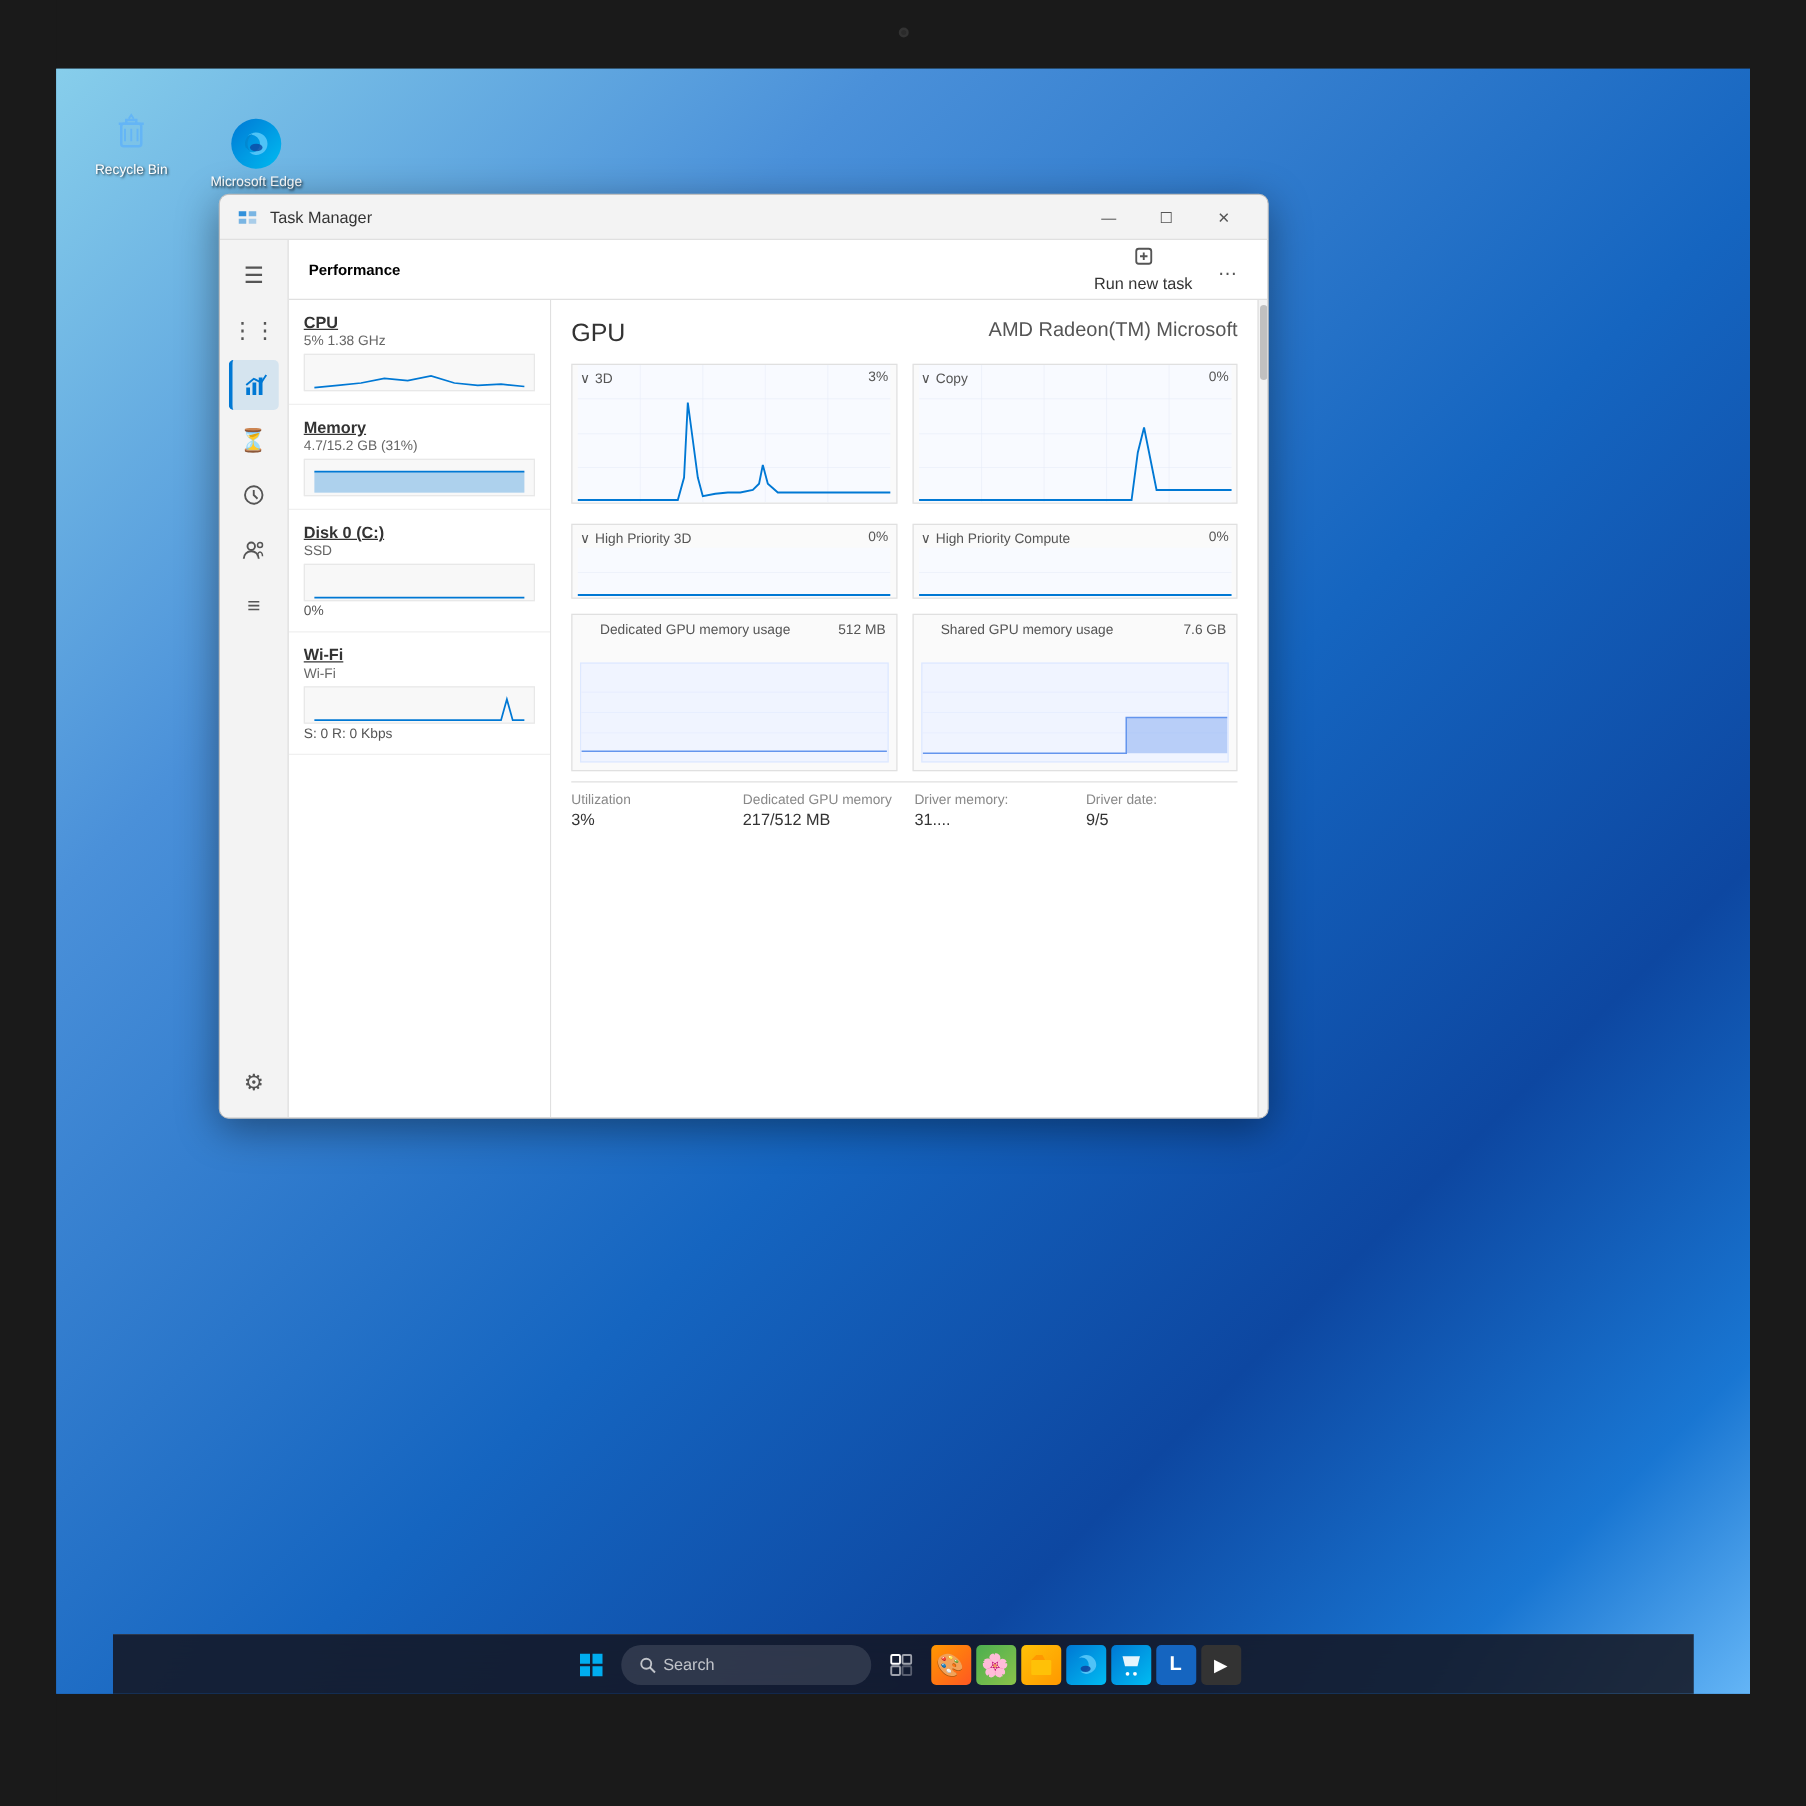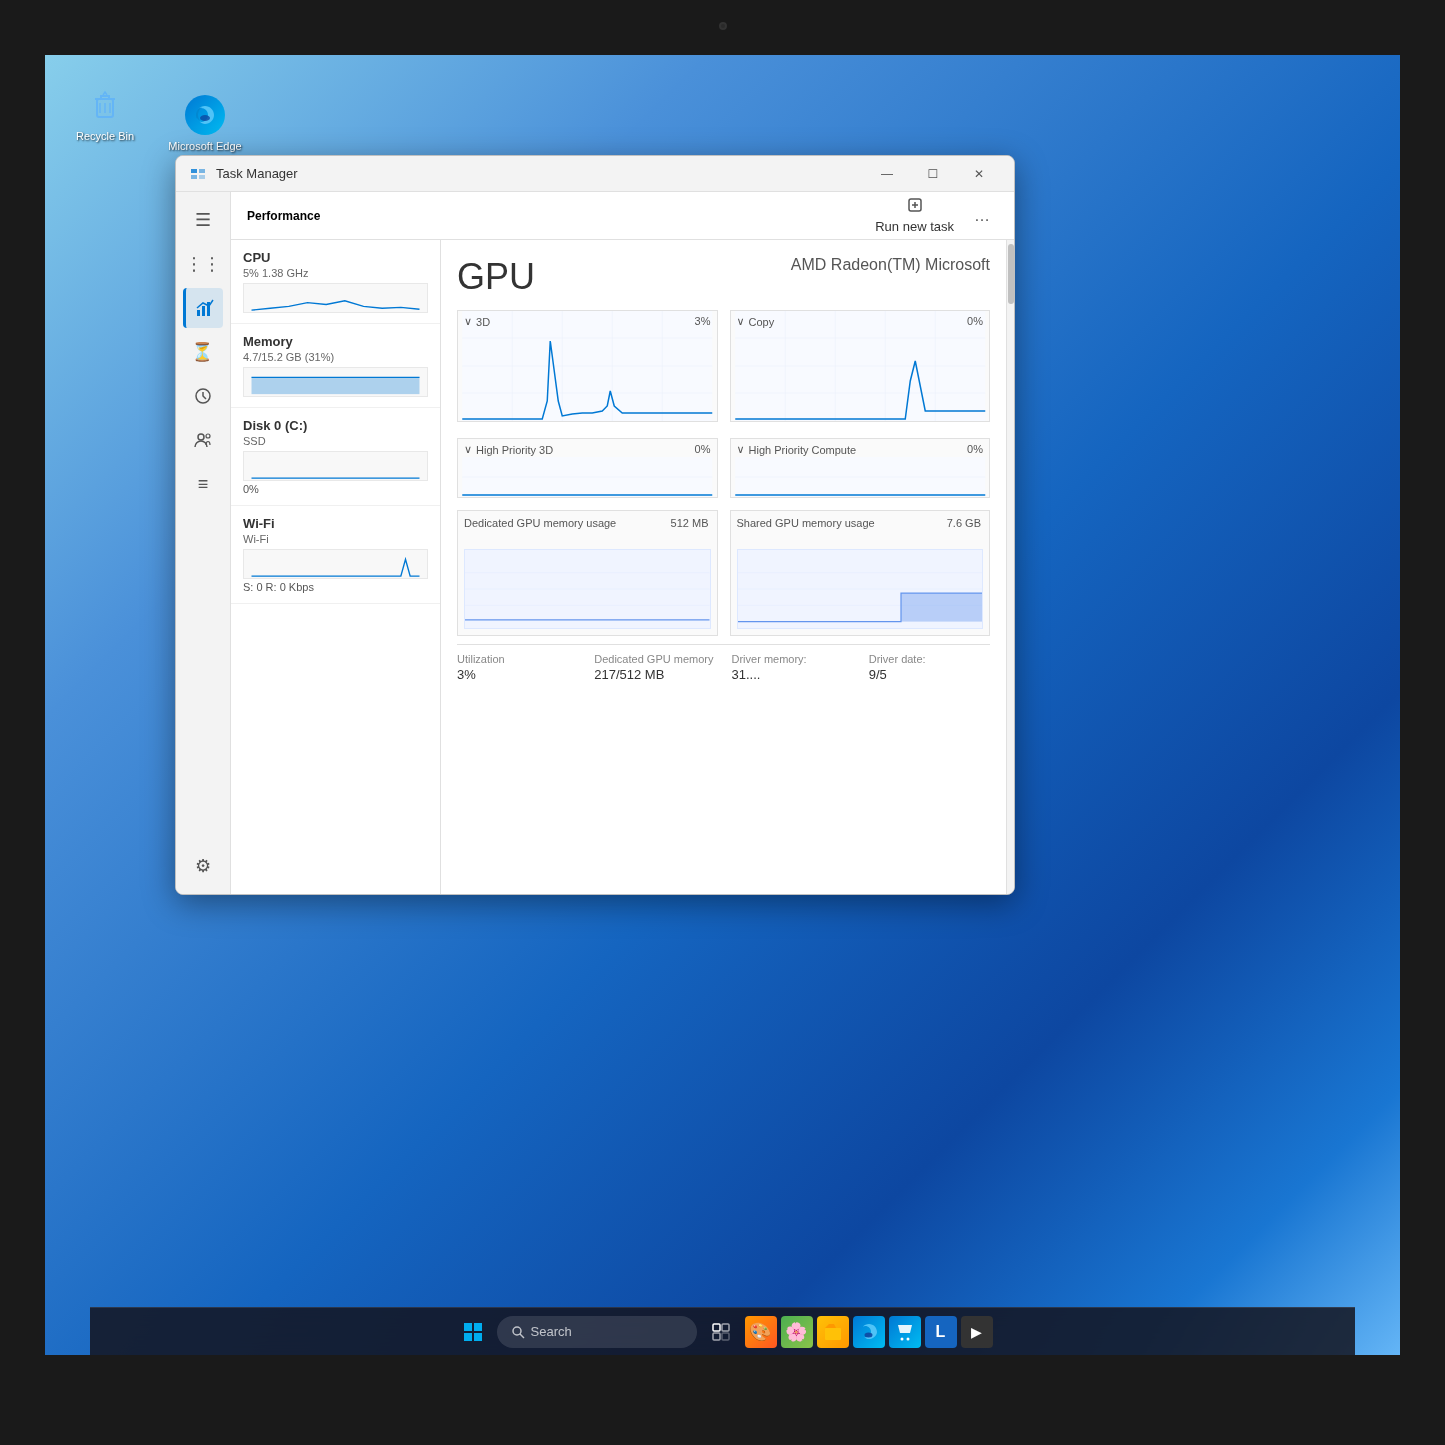--- a/index.html
+++ b/index.html
@@ -313,20 +313,21 @@
       border-bottom: 1px solid #f0f0f0;
       cursor: pointer;
     }
     .perf-item.active { background: #e8f0fe; border-left: 3px solid #0078d4; }
 
     .perf-item-name {
       font-size: 13px;
       font-weight: 600;
       color: #333;
       margin-bottom: 2px;
+      text-decoration: underline;
     }
 
     .perf-item-sub {
       font-size: 11px;
       color: #666;
       margin-bottom: 4px;
     }
 
     .perf-item-chart {
       height: 30px;
@@ -351,21 +352,21 @@
     }
 
     .gpu-title-row {
       display: flex;
       justify-content: space-between;
       align-items: flex-start;
       margin-bottom: 12px;
     }
 
     .gpu-main-title {
-      font-size: 36px;
+      font-size: 20px;
       font-weight: 300;
       color: #333;
     }
 
     .gpu-device-name {
       font-size: 16px;
       color: #555;
       text-align: right;
     }
 
@@ -418,20 +419,21 @@
       border: 1px solid #e0e0e0;
       background: #fafafa;
       position: relative;
       padding: 6px;
     }
 
     .gpu-mem-label {
       font-size: 11px;
       color: #555;
       margin-bottom: 4px;
+      margin-left: 16px;
     }
 
     .gpu-mem-value {
       position: absolute;
       top: 6px;
       right: 8px;
       font-size: 11px;
       color: #555;
     }
 

